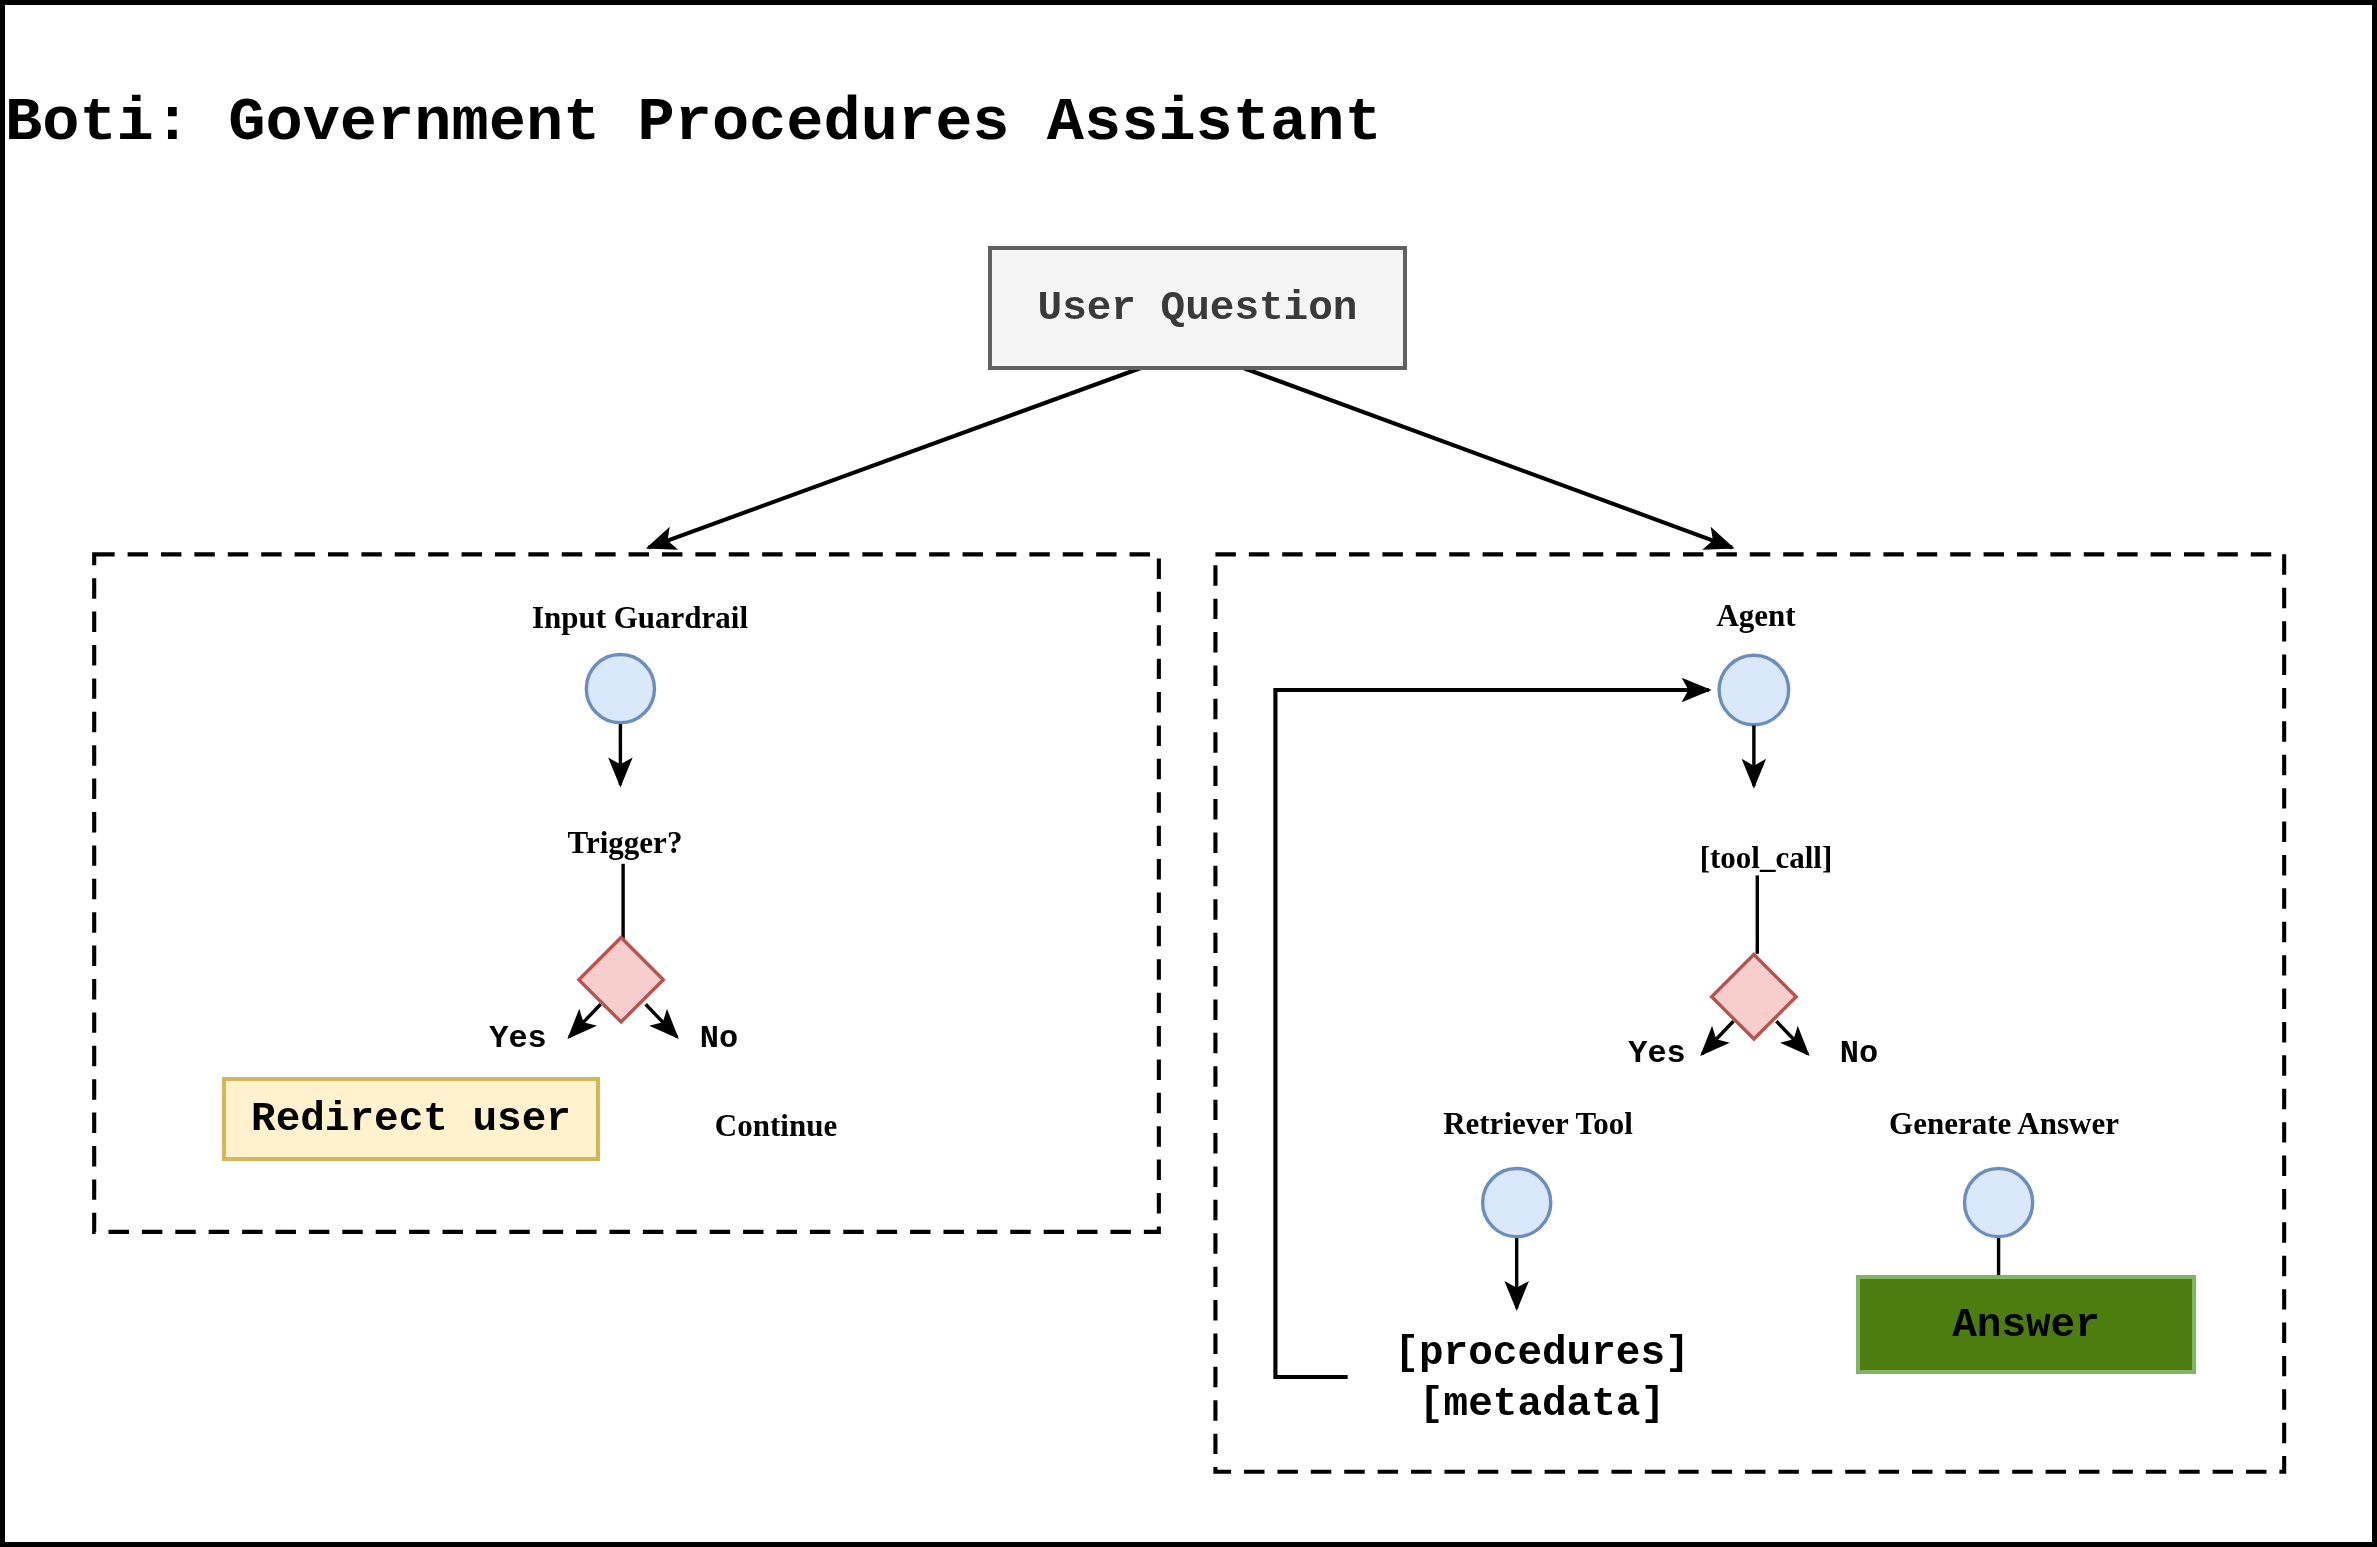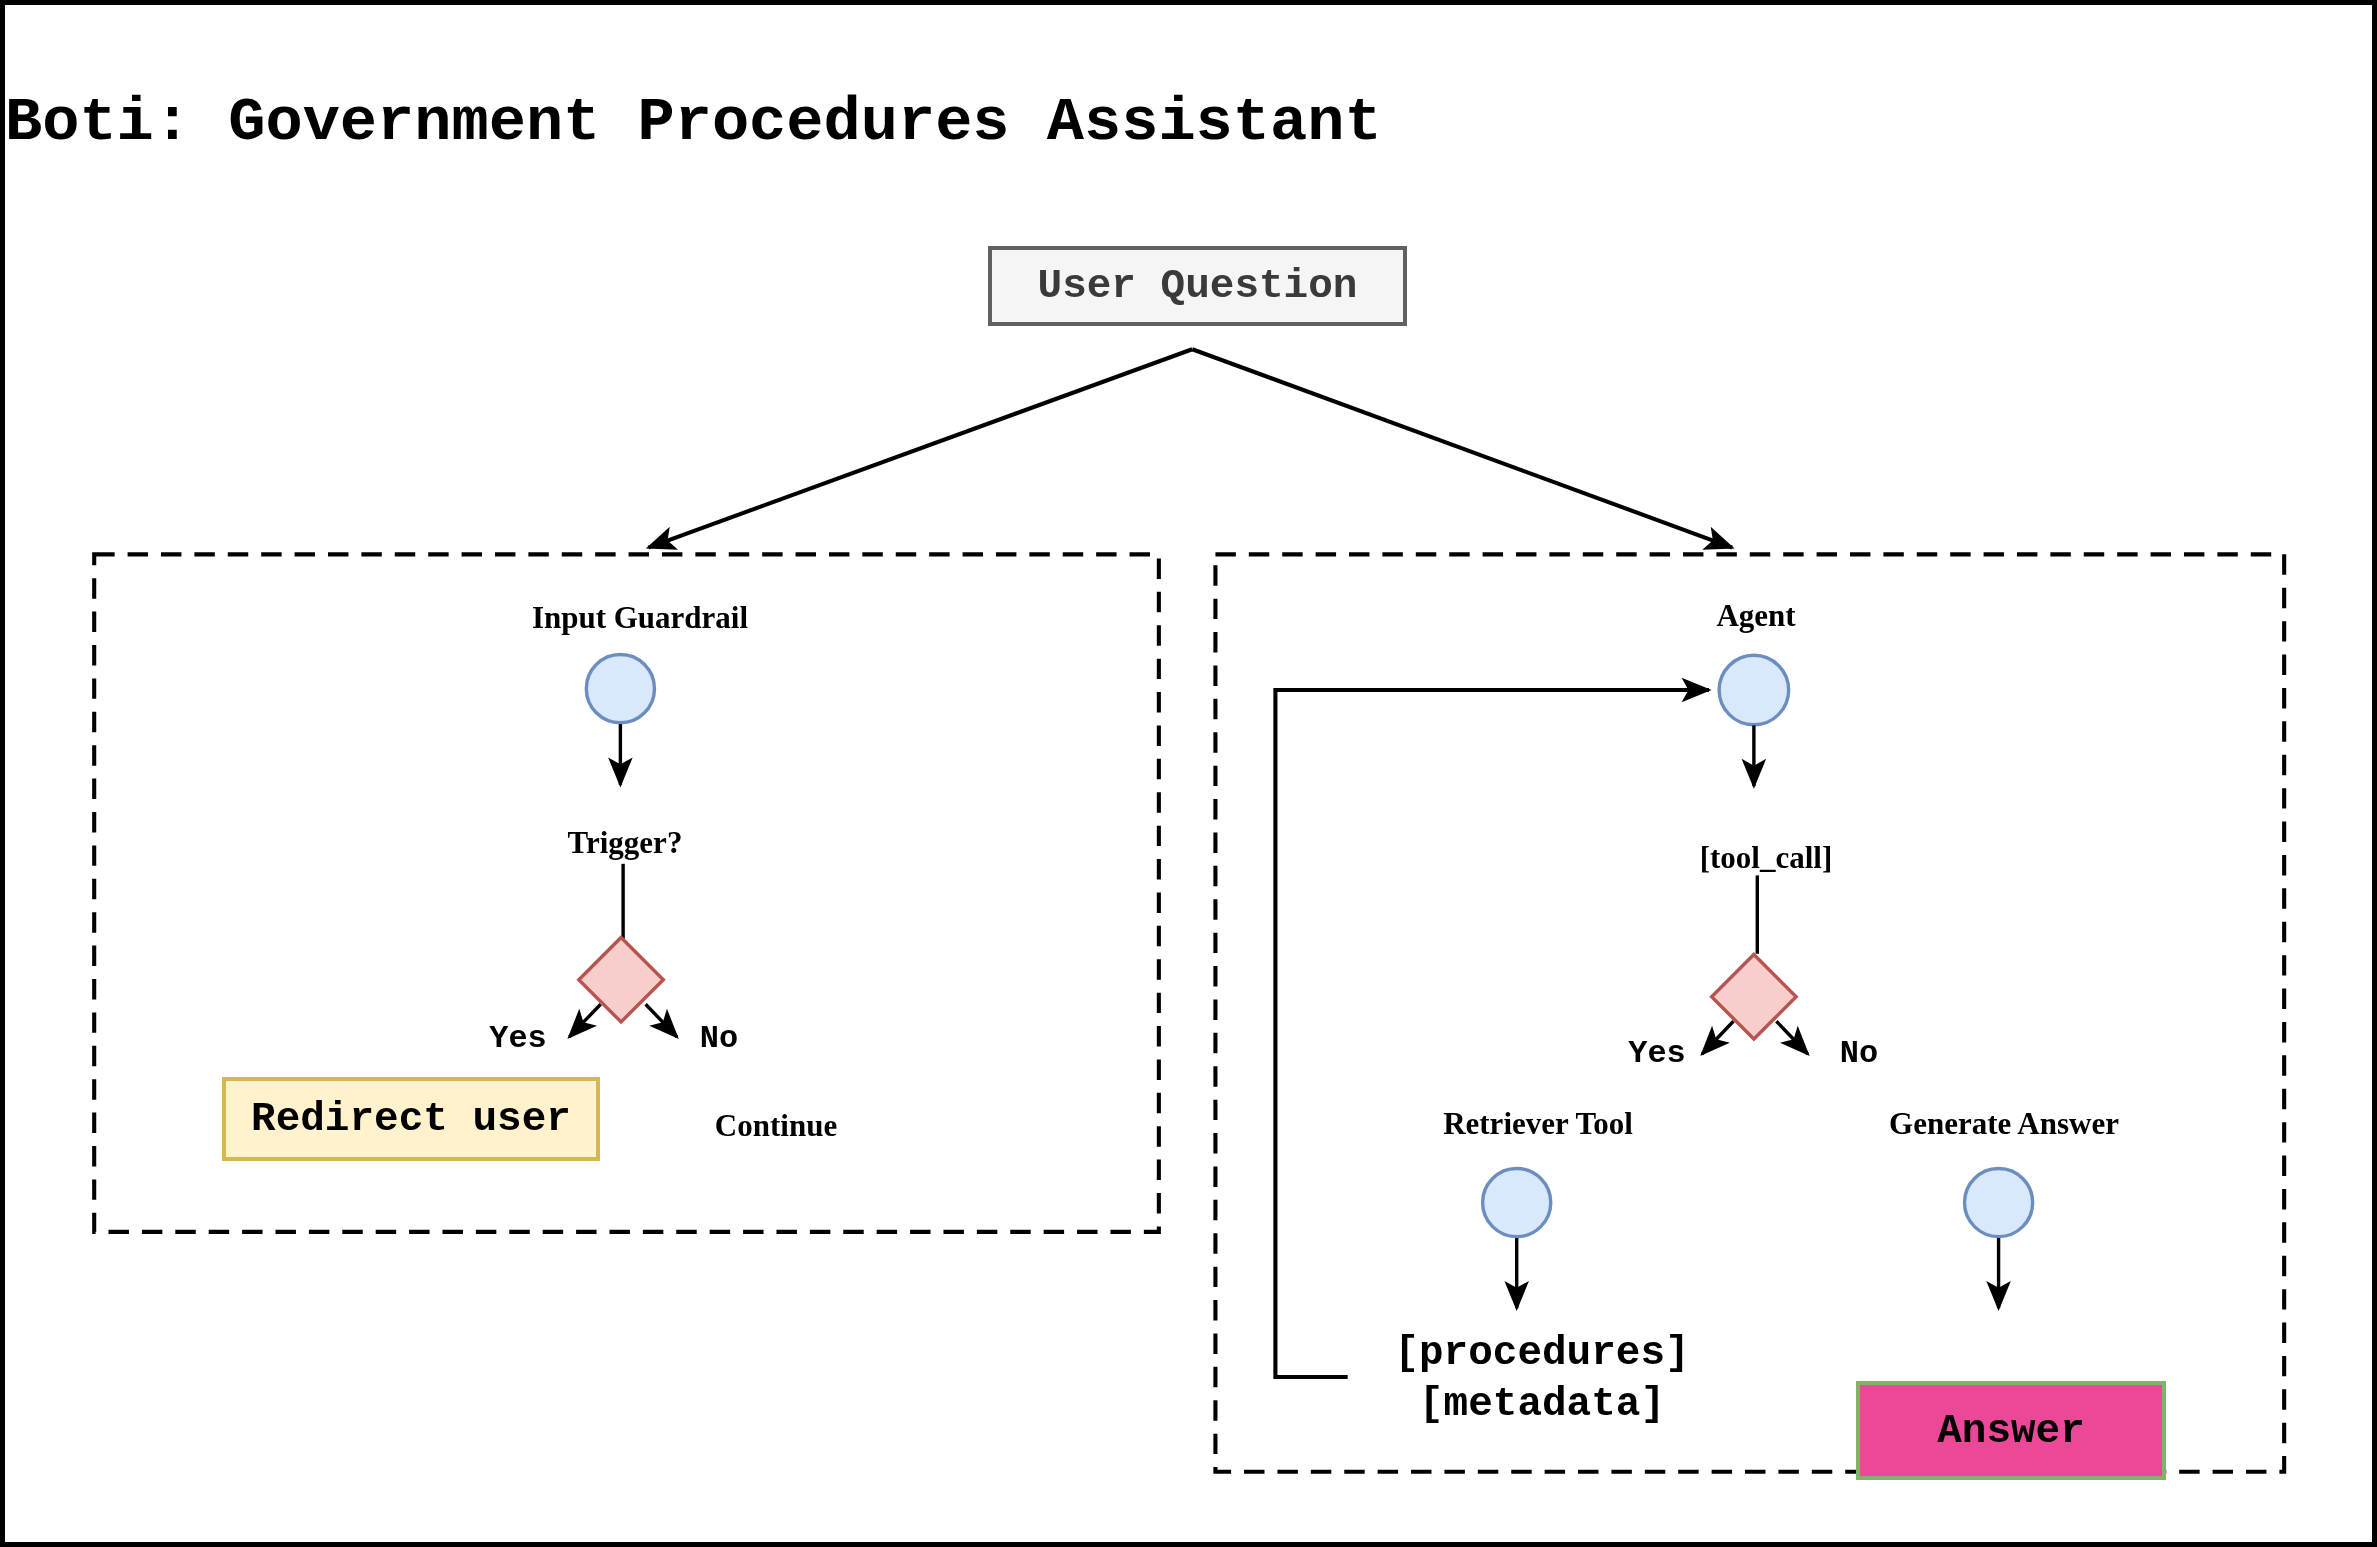--- a/index.html
+++ b/index.html
@@ -38,33 +38,33 @@
   }
   .box {
     position: absolute;
     display: flex;
     align-items: center;
     justify-content: center;
     font-size: 41px;
     white-space: nowrap;
   }
   .box.user-question {
-    left: 983px; top: 241px; width: 419px; height: 80px;
+    left: 983px; top: 241px; width: 419px; height: 124px;
     background: #f5f5f5;
     border: 4.8px solid #616161;
     color: #3a3a3a;
   }
   .box.redirect {
     left: 217px; top: 1072px; width: 378px; height: 84px;
     background: #fff2cc;
     border: 4.1px solid #d6b656;
   }
   .box.answer {
-    left: 1851px; top: 1376px; width: 310px; height: 99px;
-    background: #ec4899;
+    left: 1851px; top: 1270px; width: 340px; height: 99px;
+    background: #4d7c0f;
     border: 4.1px solid #82b366;
   }
   .stack {
     position: absolute;
     transform: translate(-50%, -50%);
     font-size: 41px;
     line-height: 51px;
     text-align: center;
     white-space: nowrap;
   }

